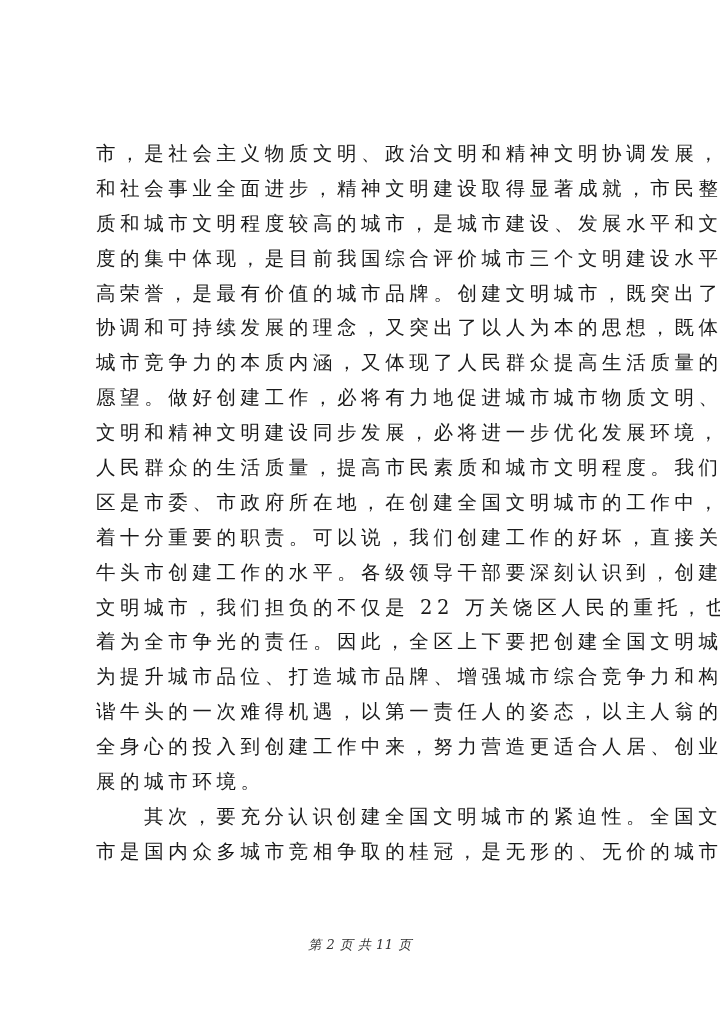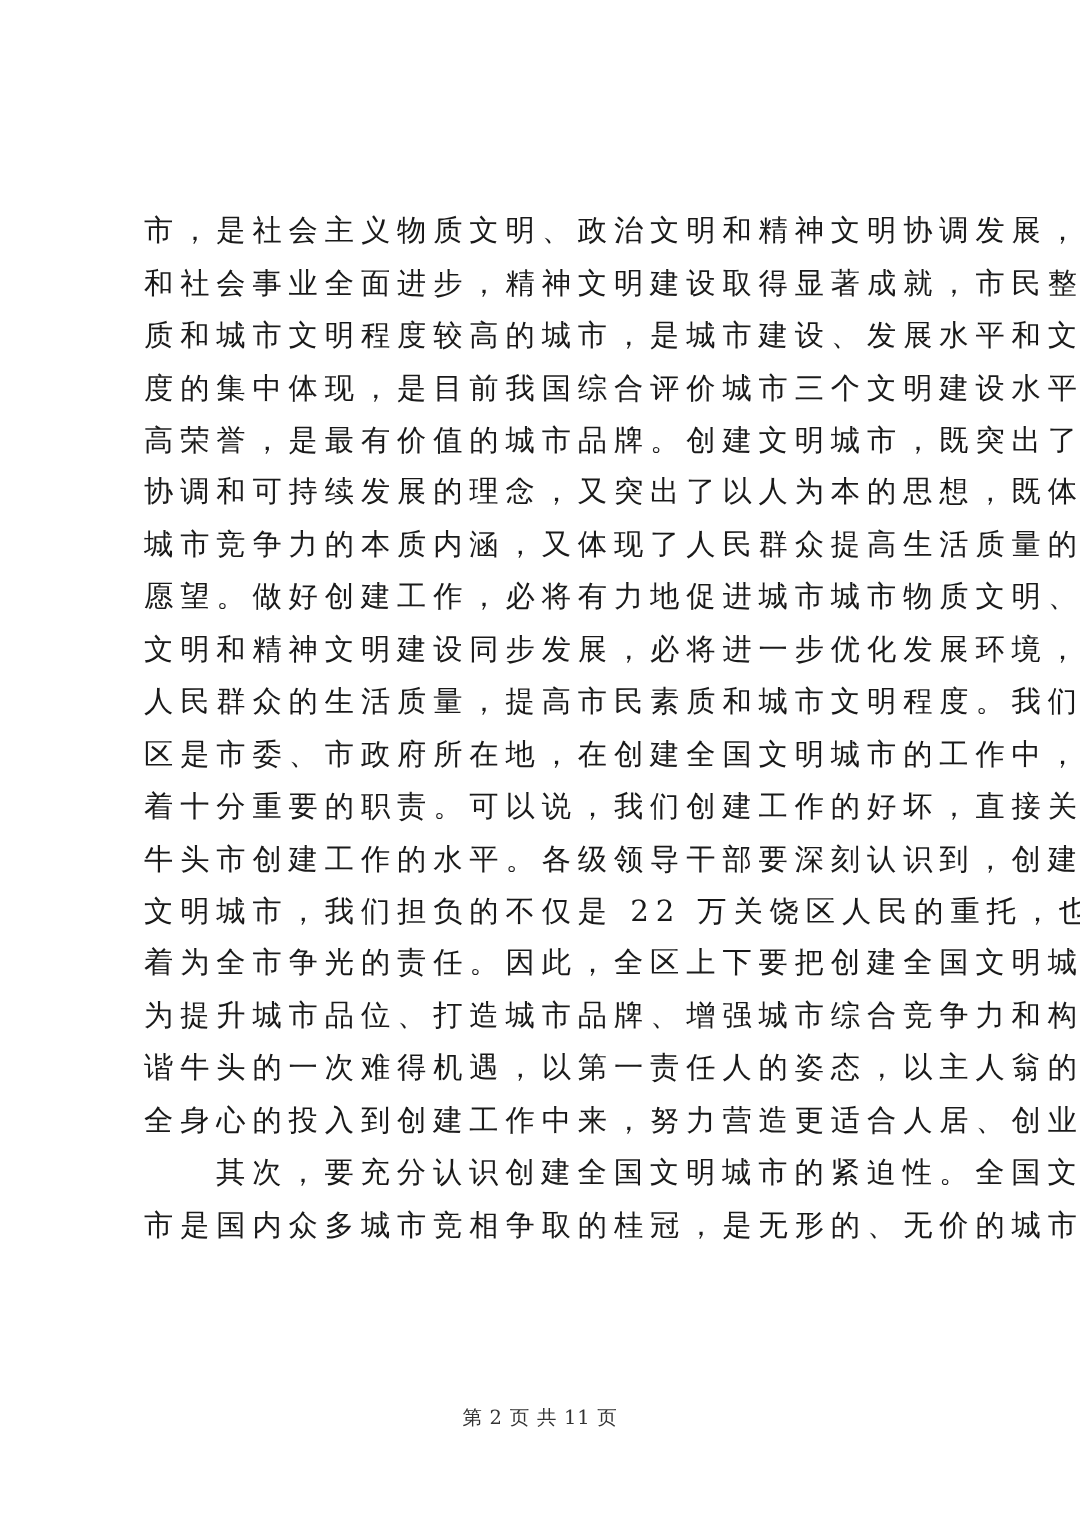--- a/index.html
+++ b/index.html
@@ -26,20 +26,21 @@
   }
   .indent { padding-left: 48px; }
   .footer {
     position: absolute;
     top: 936px;
     left: 0; width: 720px;
     text-align: center;
     font-size: 13px;
     color: #333;
     letter-spacing: 0.5px;
+    font-style: italic;
   }
 </style>
 </head>
 <body>
 
 <div class="page">
   <div class="line">市，是社会主义物质文明、政治文明和精神文明协调发展，经济</div>
   <div class="line">和社会事业全面进步，精神文明建设取得显著成就，市民整体素</div>
   <div class="line">质和城市文明程度较高的城市，是城市建设、发展水平和文明程</div>
   <div class="line">度的集中体现，是目前我国综合评价城市三个文明建设水平的最</div>
@@ -50,17 +51,18 @@
   <div class="line">文明和精神文明建设同步发展，必将进一步优化发展环境，改善</div>
   <div class="line">人民群众的生活质量，提高市民素质和城市文明程度。我们关饶</div>
   <div class="line">区是市委、市政府所在地，在创建全国文明城市的工作中，担负</div>
   <div class="line">着十分重要的职责。可以说，我们创建工作的好坏，直接关系到</div>
   <div class="line">牛头市创建工作的水平。各级领导干部要深刻认识到，创建全国</div>
   <div class="line">文明城市，我们担负的不仅是 22 万关饶区人民的重托，也担负</div>
   <div class="line">着为全市争光的责任。因此，全区上下要把创建全国文明城市作</div>
   <div class="line">为提升城市品位、打造城市品牌、增强城市综合竞争力和构建和</div>
   <div class="line">谐牛头的一次难得机遇，以第一责任人的姿态，以主人翁的姿态，</div>
   <div class="line">全身心的投入到创建工作中来，努力营造更适合人居、创业、发</div>
+  <div class="line">展的城市环境。</div>
   <div class="line indent">其次，要充分认识创建全国文明城市的紧迫性。全国文明城</div>
   <div class="line">市是国内众多城市竞相争取的桂冠，是无形的、无价的城市资产，</div>
 </div>
 
 <div class="footer">第 2 页  共 11 页</div>
 
 </body></html>

